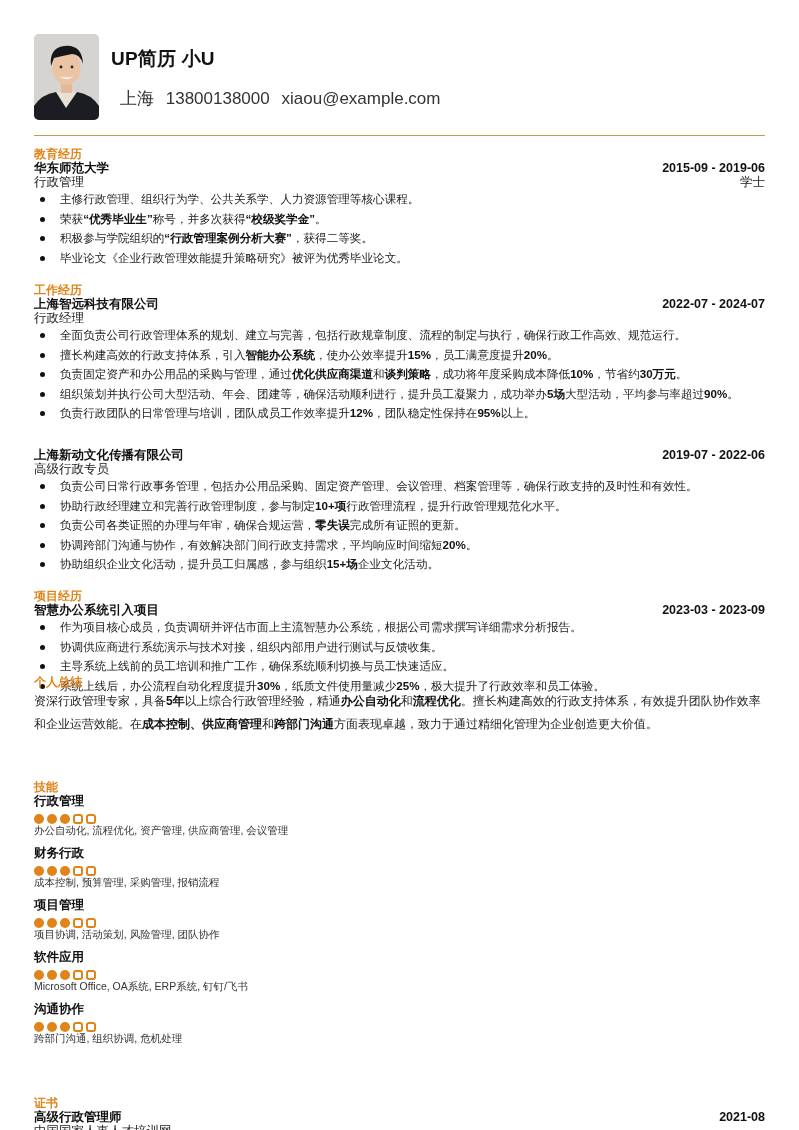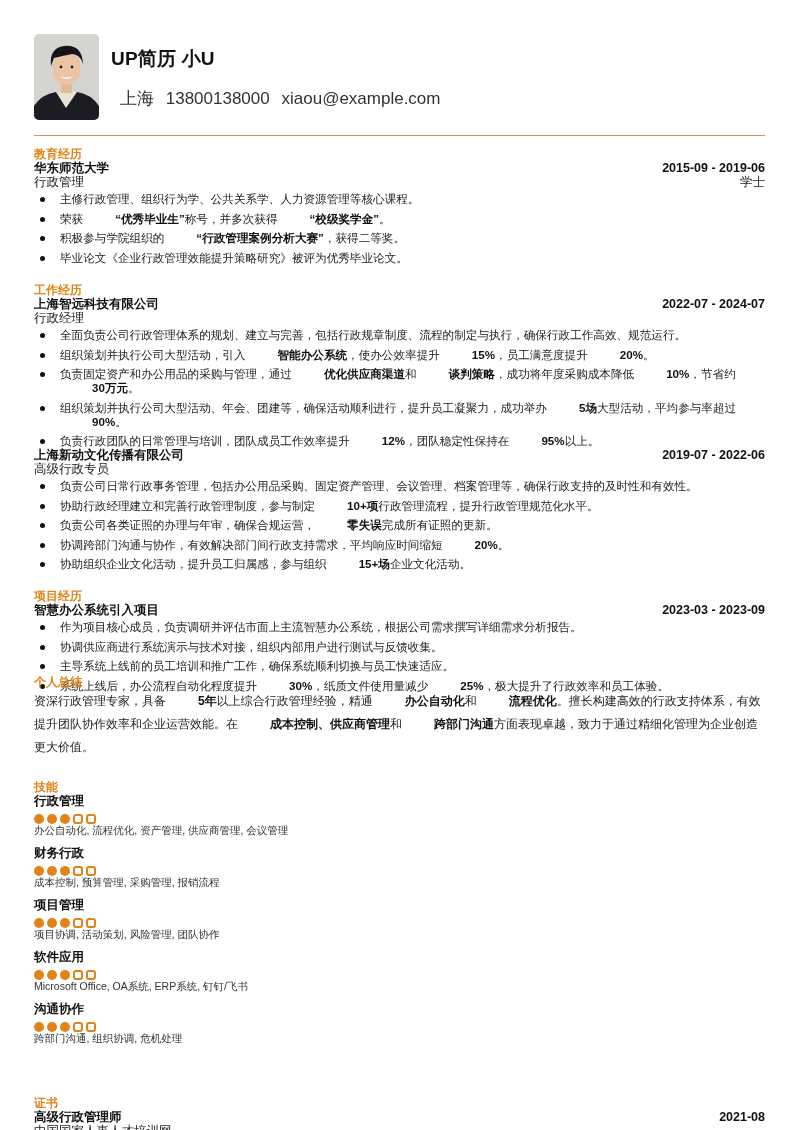--- a/index.html
+++ b/index.html
@@ -17,21 +17,21 @@
 
   .section { position: absolute; left: 0; width: 731px; }
   .sec-title { font-size: 12px; font-weight: bold; color: #e0841a; line-height: 13px; }
   .entry-head { display: flex; justify-content: space-between; align-items: baseline; line-height: 14px; }
   .entry-org { font-size: 12.5px; font-weight: bold; color: #111; }
   .entry-date { font-size: 12.5px; font-weight: bold; color: #111; }
   .entry-sub { display: flex; justify-content: space-between; font-size: 12.5px; color: #222; line-height: 14px; }
   ul.bullets { list-style: none; margin-top: 3px; }
   ul.bullets li { position: relative; padding-left: 26px; font-size: 11.6px; color: #222; line-height: 14px; margin-bottom: 5.5px; }
   ul.bullets li::before { content: ""; position: absolute; left: 6px; top: 5px; width: 5px; height: 5px; border-radius: 50%; background: #111; }
-  b { font-weight: bold; color: #111; margin-left: 32px; }
+  b { font-weight: bold; color: #111; }
 
   .summary-text { font-size: 12px; line-height: 23px; color: #222; margin-top: 1px; }
 
   .skill { margin-bottom: 9px; }
   .skill-name { font-size: 12.5px; font-weight: bold; color: #111; line-height: 15px; }
   .dots { display: flex; gap: 3px; margin-top: 5px; height: 10px; }
   .dot { width: 10px; height: 10px; border-radius: 50%; }
   .dot.filled { background: #e0841a; }
   .dot.empty { border: 2px solid #e0841a; background: #fff; border-radius: 3px; }
   .skill-kw { font-size: 10.5px; color: #333; line-height: 13px; margin-top: 0; }
@@ -87,21 +87,21 @@
     <div class="sec-title">工作经历</div>
     <div class="entry-head">
       <span class="entry-org">上海智远科技有限公司</span>
       <span class="entry-date">2022-07 - 2024-07</span>
     </div>
     <div class="entry-sub">
       <span>行政经理</span>
     </div>
     <ul class="bullets">
       <li><span>全面负责公司行政管理体系的规划、建立与完善，包括行政规章制度、流程的制定与执行，确保行政工作高效、规范运行。</span></li>
-      <li><span>组织策划并执行公司大型活动，引入</span><b>智能办公系统</b><span>，使办公效率提升</span><b>15%</b><span>，员工满意度提升</span><b>20%</b><span>。</span></li>
+      <li><span>擅长构建高效的行政支持体系，引入</span><b>智能办公系统</b><span>，使办公效率提升</span><b>15%</b><span>，员工满意度提升</span><b>20%</b><span>。</span></li>
       <li><span>负责固定资产和办公用品的采购与管理，通过</span><b>优化供应商渠道</b><span>和</span><b>谈判策略</b><span>，成功将年度采购成本降低</span><b>10%</b><span>，节省约</span><b>30万元</b><span>。</span></li>
       <li><span>组织策划并执行公司大型活动、年会、团建等，确保活动顺利进行，提升员工凝聚力，成功举办</span><b>5场</b><span>大型活动，平均参与率超过</span><b>90%</b><span>。</span></li>
       <li><span>负责行政团队的日常管理与培训，团队成员工作效率提升</span><b>12%</b><span>，团队稳定性保持在</span><b>95%</b><span>以上。</span></li>
     </ul>
   </div>
 
   <div class="section" style="top:448px;">
     <div class="entry-head">
       <span class="entry-org">上海新动文化传播有限公司</span>
       <span class="entry-date">2019-07 - 2022-06</span>

